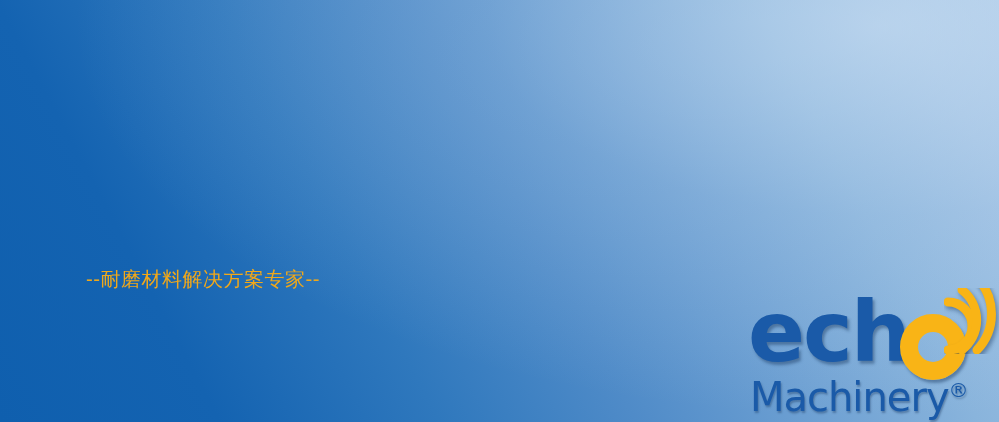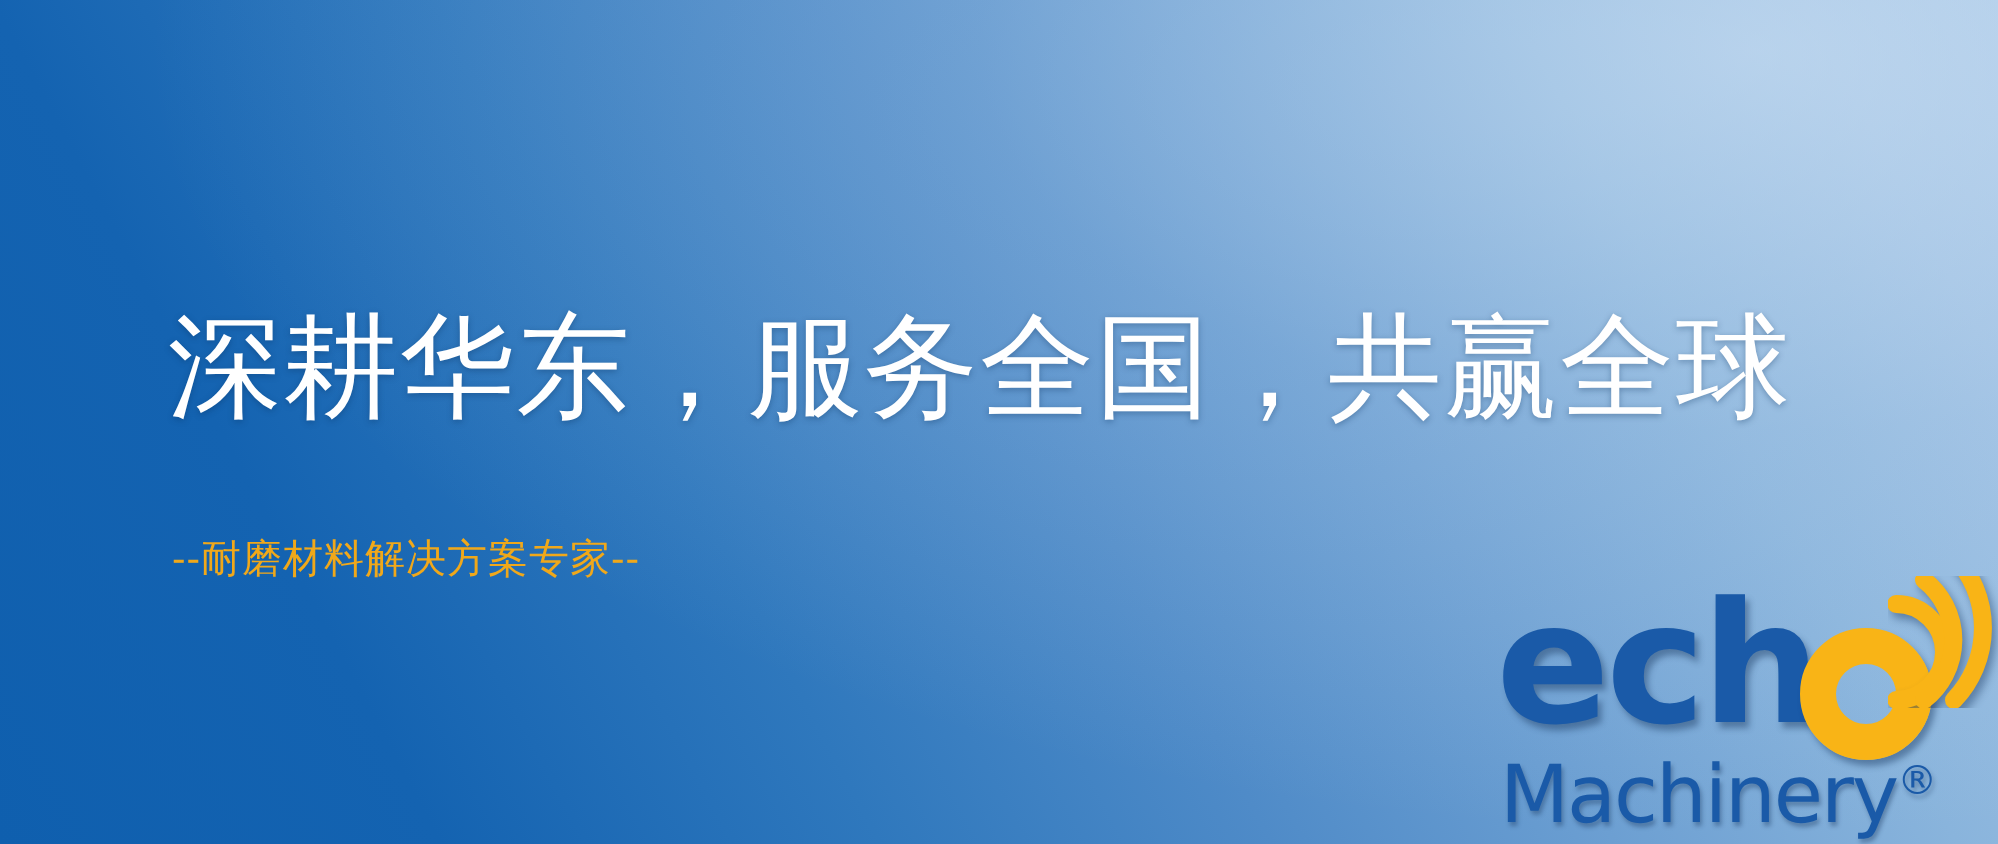--- a/index.html
+++ b/index.html
@@ -115,21 +115,20 @@
     height: 66px;
   }
 </style>
 </head>
 <body>
 
 <div id="banner">
 
   <div id="sheen"></div>
 
-  <div id="headline">深耕华东，服务全国，共赢全球</div>
 
   <div id="subtitle">--耐磨材料解决方案专家--</div>
 
   <div id="logo">
 
     <div id="logo-wordmark">ech</div>
 
     <div id="logo-o"></div>
 
     <div id="logo-waves">

